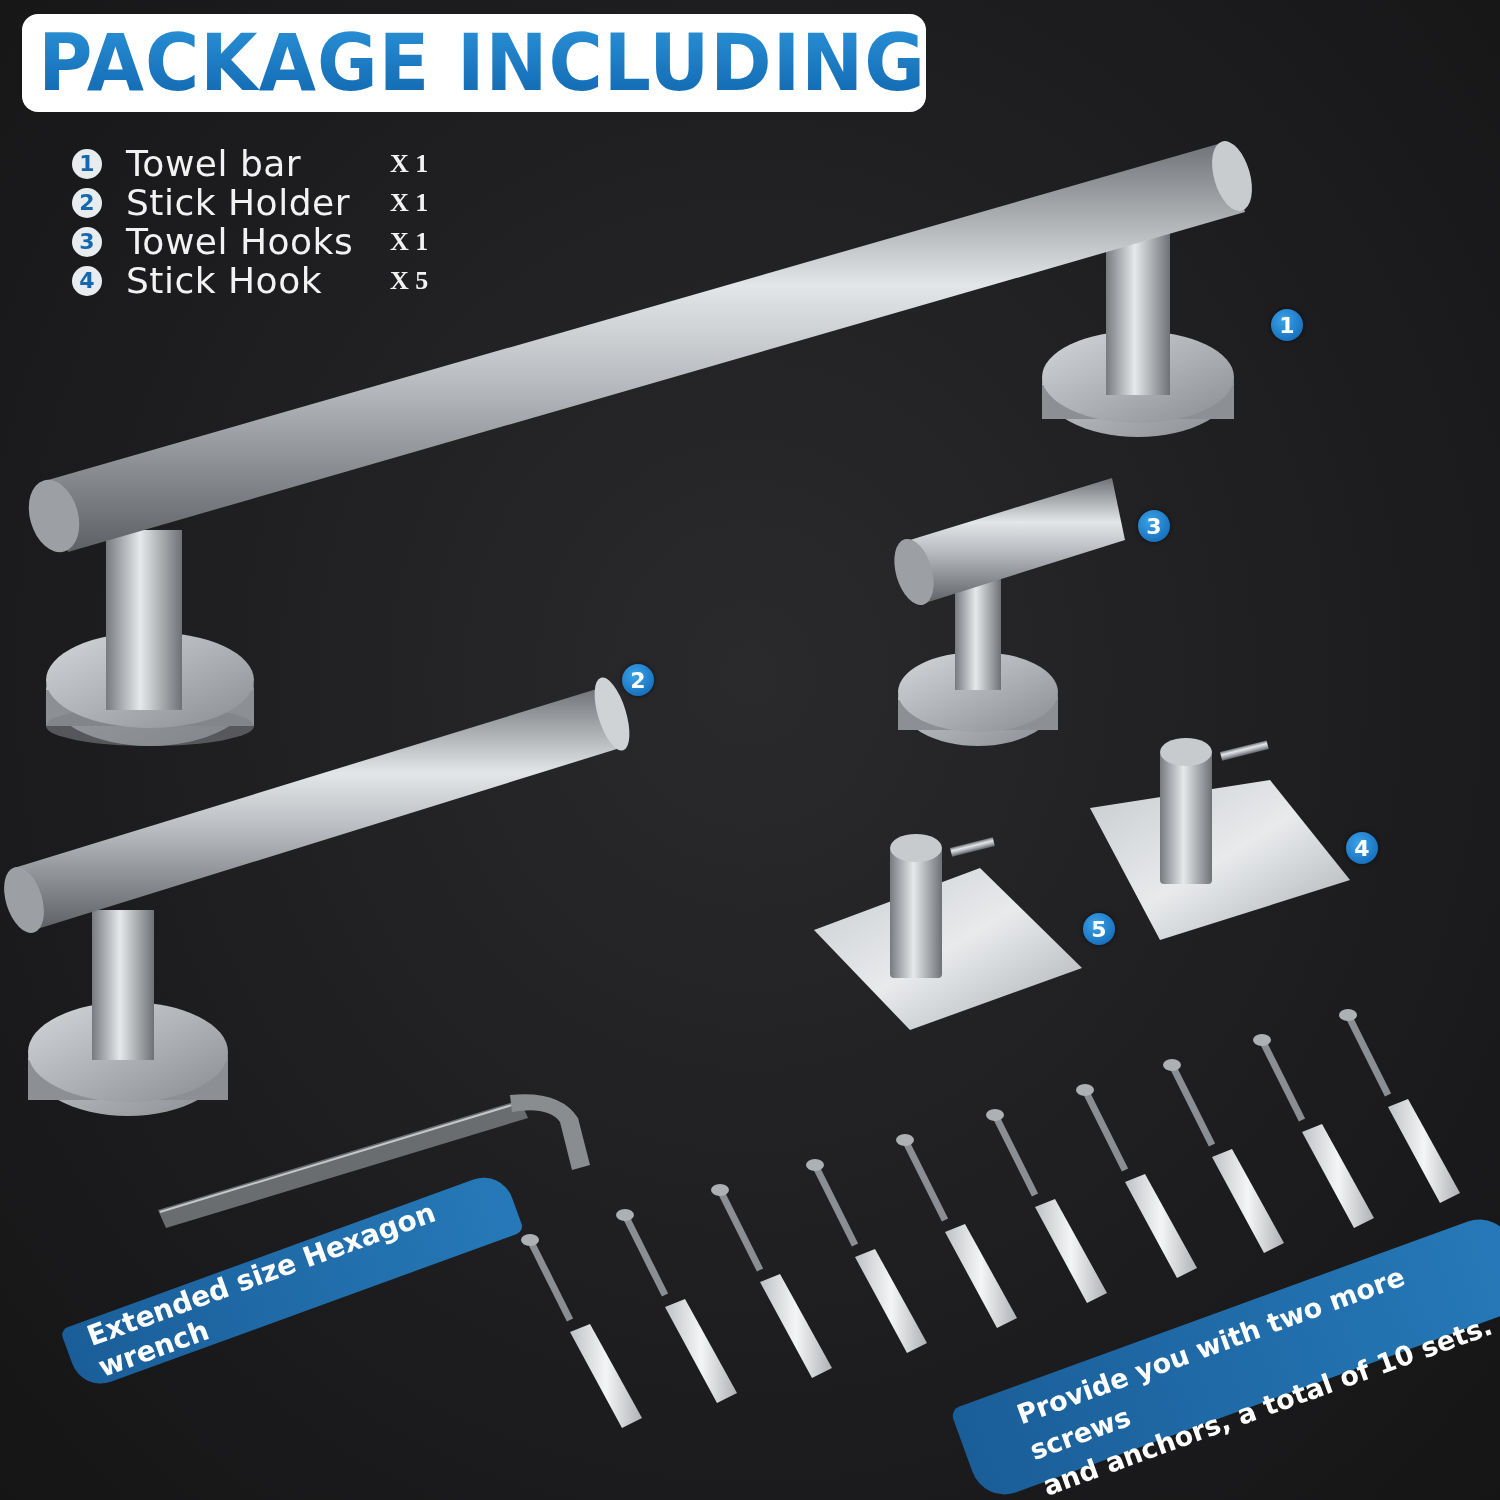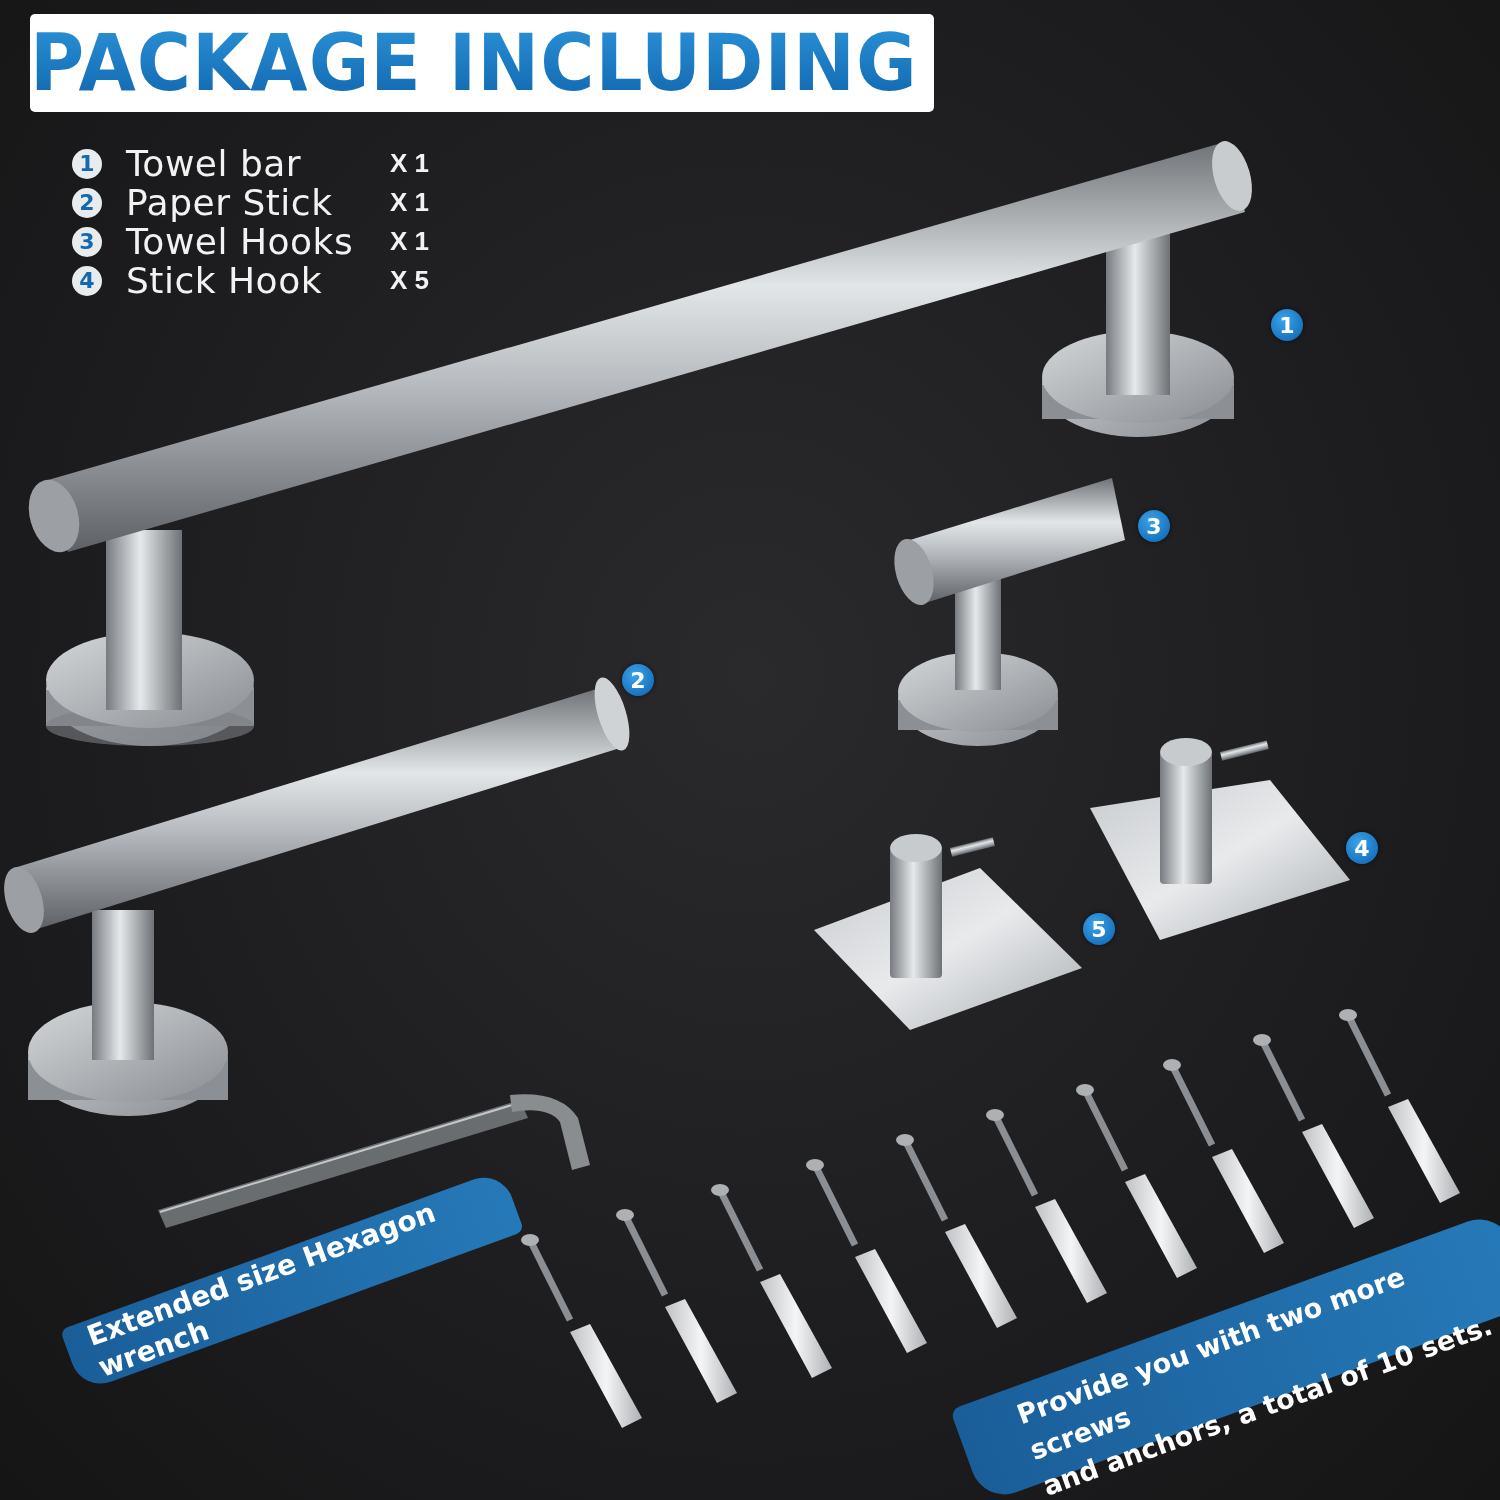--- a/index.html
+++ b/index.html
@@ -3,42 +3,42 @@
 <meta charset="utf-8">
 <style>
   * { margin:0; padding:0; box-sizing:border-box; }
   html, body { width:1500px; height:1500px; overflow:hidden; }
   body {
     background: radial-gradient(ellipse at 50% 45%, #2a2a2c 0%, #1d1d1f 60%, #151516 100%);
     font-family: "Liberation Sans", "DejaVu Sans", sans-serif;
     position: relative;
   }
   .title-box {
-    position:absolute; left:30px; top:14px; width:904px; height:98px;
-    background:#fff; border-radius:5px;
-    display:flex; align-items:center; justify-content:flex-start;
+    position:absolute; left:22px; top:14px; width:904px; height:98px;
+    background:#fff; border-radius:16px;
+    display:flex; align-items:center; justify-content:flex-end;
   }
   .title-text {
     font-family:"DejaVu Sans", sans-serif; font-weight:bold;
     font-size:74px; letter-spacing:1px; color:#1b7bc4;
     background: linear-gradient(180deg, #2b93d8 0%, #0f64ad 100%);
     -webkit-background-clip:text; background-clip:text; color:transparent;
     transform: scaleY(1.05);
   }
   .legend { position:absolute; left:72px; top:144px; }
   .legend-row { display:flex; align-items:center; height:39px; }
   .num-badge {
     width:30px; height:30px; border-radius:50%;
     background:#e9ecef; color:#1668ae;
     font-family:"DejaVu Sans", sans-serif; font-weight:bold; font-size:22px;
     display:flex; align-items:center; justify-content:center;
     margin-right:24px;
   }
   .legend-label { color:#f2f2f2; font-size:36px; width:264px; font-family:"DejaVu Sans", sans-serif; font-weight:normal; letter-spacing:0.5px; }
-  .legend-qty { color:#f2f2f2; font-size:26px; font-weight:bold; font-family:Liberation Sans, sans-serif; }
+  .legend-qty { color:#f2f2f2; font-size:26px; font-weight:bold; font-family:Liberation Serif, serif; }
 
   .callout {
     position:absolute; width:32px; height:32px; border-radius:50%;
     background: radial-gradient(circle at 40% 35%, #3aa3ea 0%, #1a74c0 70%, #12599a 100%);
     color:#fff; font-weight:bold; font-size:22px; font-family:"DejaVu Sans", sans-serif;
     display:flex; align-items:center; justify-content:center;
     box-shadow:0 0 4px rgba(0,0,0,0.6);
   }
 
   .art { position:absolute; left:0; top:0; }
@@ -71,21 +71,21 @@
 </div>
 
 <div class="legend">
   <div class="legend-row">
     <span class="num-badge">1</span>
     <span class="legend-label">Towel bar</span>
     <span class="legend-qty">X 1</span>
   </div>
   <div class="legend-row">
     <span class="num-badge">2</span>
-    <span class="legend-label">Paper Stick</span>
+    <span class="legend-label">Stick Holder</span>
     <span class="legend-qty">X 1</span>
   </div>
   <div class="legend-row">
     <span class="num-badge">3</span>
     <span class="legend-label">Towel Hooks</span>
     <span class="legend-qty">X 1</span>
   </div>
   <div class="legend-row">
     <span class="num-badge">4</span>
     <span class="legend-label">Stick Hook</span>

